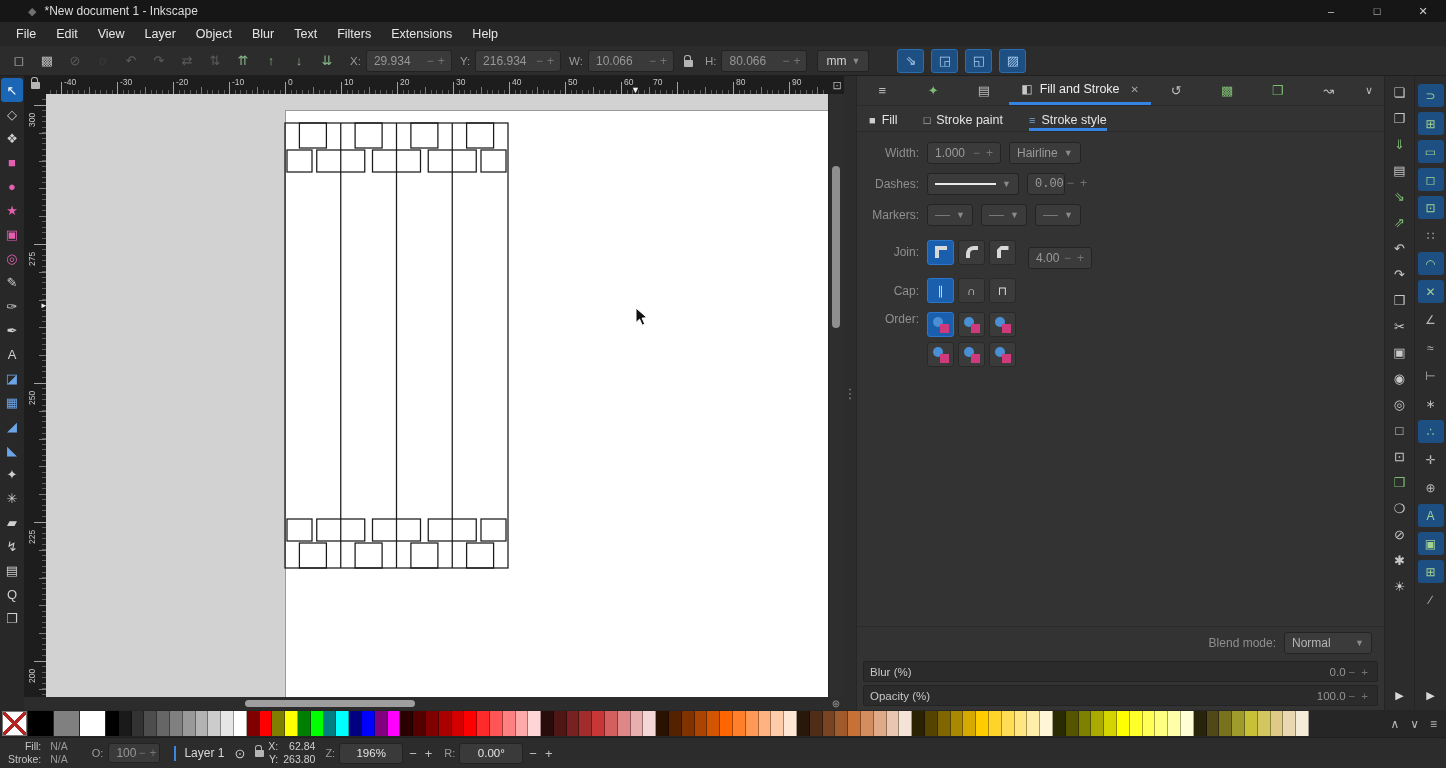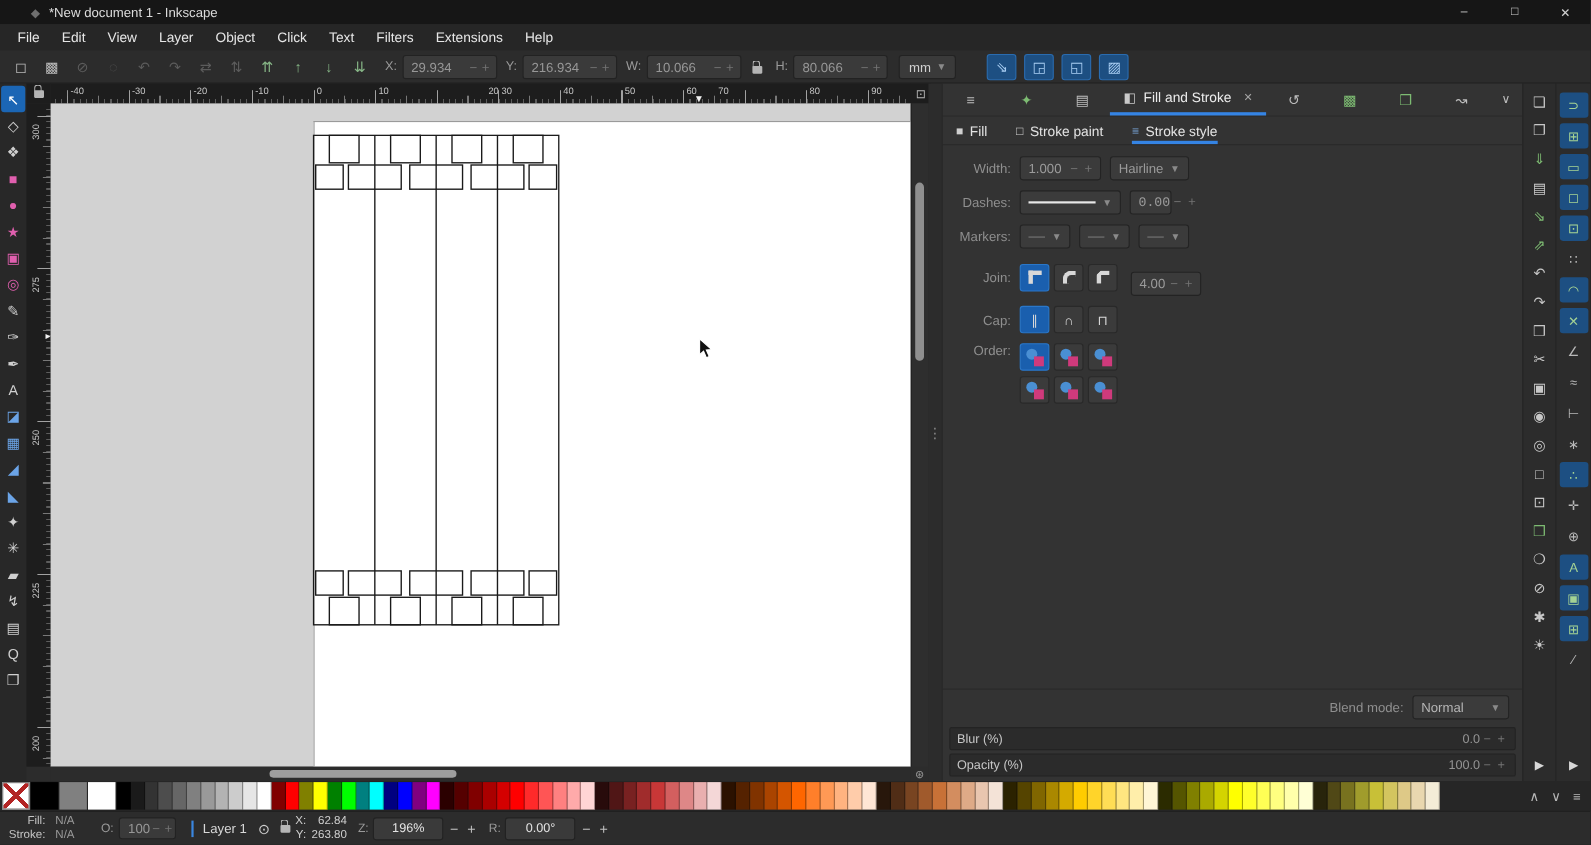--- a/index.html
+++ b/index.html
@@ -207,21 +207,21 @@
         <div class="win-btn">✕</div>
       </div>
   </div>
 
   <div class="menubar">
       <span class="menu-item">File</span>
       <span class="menu-item">Edit</span>
       <span class="menu-item">View</span>
       <span class="menu-item">Layer</span>
       <span class="menu-item">Object</span>
-      <span class="menu-item">Click</span>
+      <span class="menu-item">Blur</span>
       <span class="menu-item">Text</span>
       <span class="menu-item">Filters</span>
       <span class="menu-item">Extensions</span>
       <span class="menu-item">Help</span>
     </div>
 
   <div class="toolcontrols">
     <div style="display:flex;gap:2px">
         <div class="tc-btn ">◻</div>
         <div class="tc-btn ">▩</div>
@@ -312,21 +312,21 @@
   <div class="ruler-corner">
     <span class="mini-lock" style="margin:0"></span>
   </div>
   <div class="ruler-top">
       <span class="rt-label" style="left: 18px;">-40</span>
       <span class="rt-label" style="left: 74px;">-30</span>
       <span class="rt-label" style="left: 130px;">-20</span>
       <span class="rt-label" style="left: 186px;">-10</span>
       <span class="rt-label" style="left: 242px;">0</span>
       <span class="rt-label" style="left: 298px;">10</span>
-      <span class="rt-label" style="left: 354px; margin-left: 44px;">20</span>
+      <span class="rt-label" style="left: 354px;">20</span>
       <span class="rt-label" style="left: 410px;">30</span>
       <span class="rt-label" style="left: 466px;">40</span>
       <span class="rt-label" style="left: 522px;">50</span>
       <span class="rt-label" style="left: 578px;">60</span>
       <span class="rt-label" style="left: 607px;">70</span>
       <span class="rt-label" style="left: 690px;">80</span>
       <span class="rt-label" style="left: 746px;">90</span>
       <span class="rt-marker" style="left: 585px;">▼</span>
     </div>
   <div class="ruler-left">

